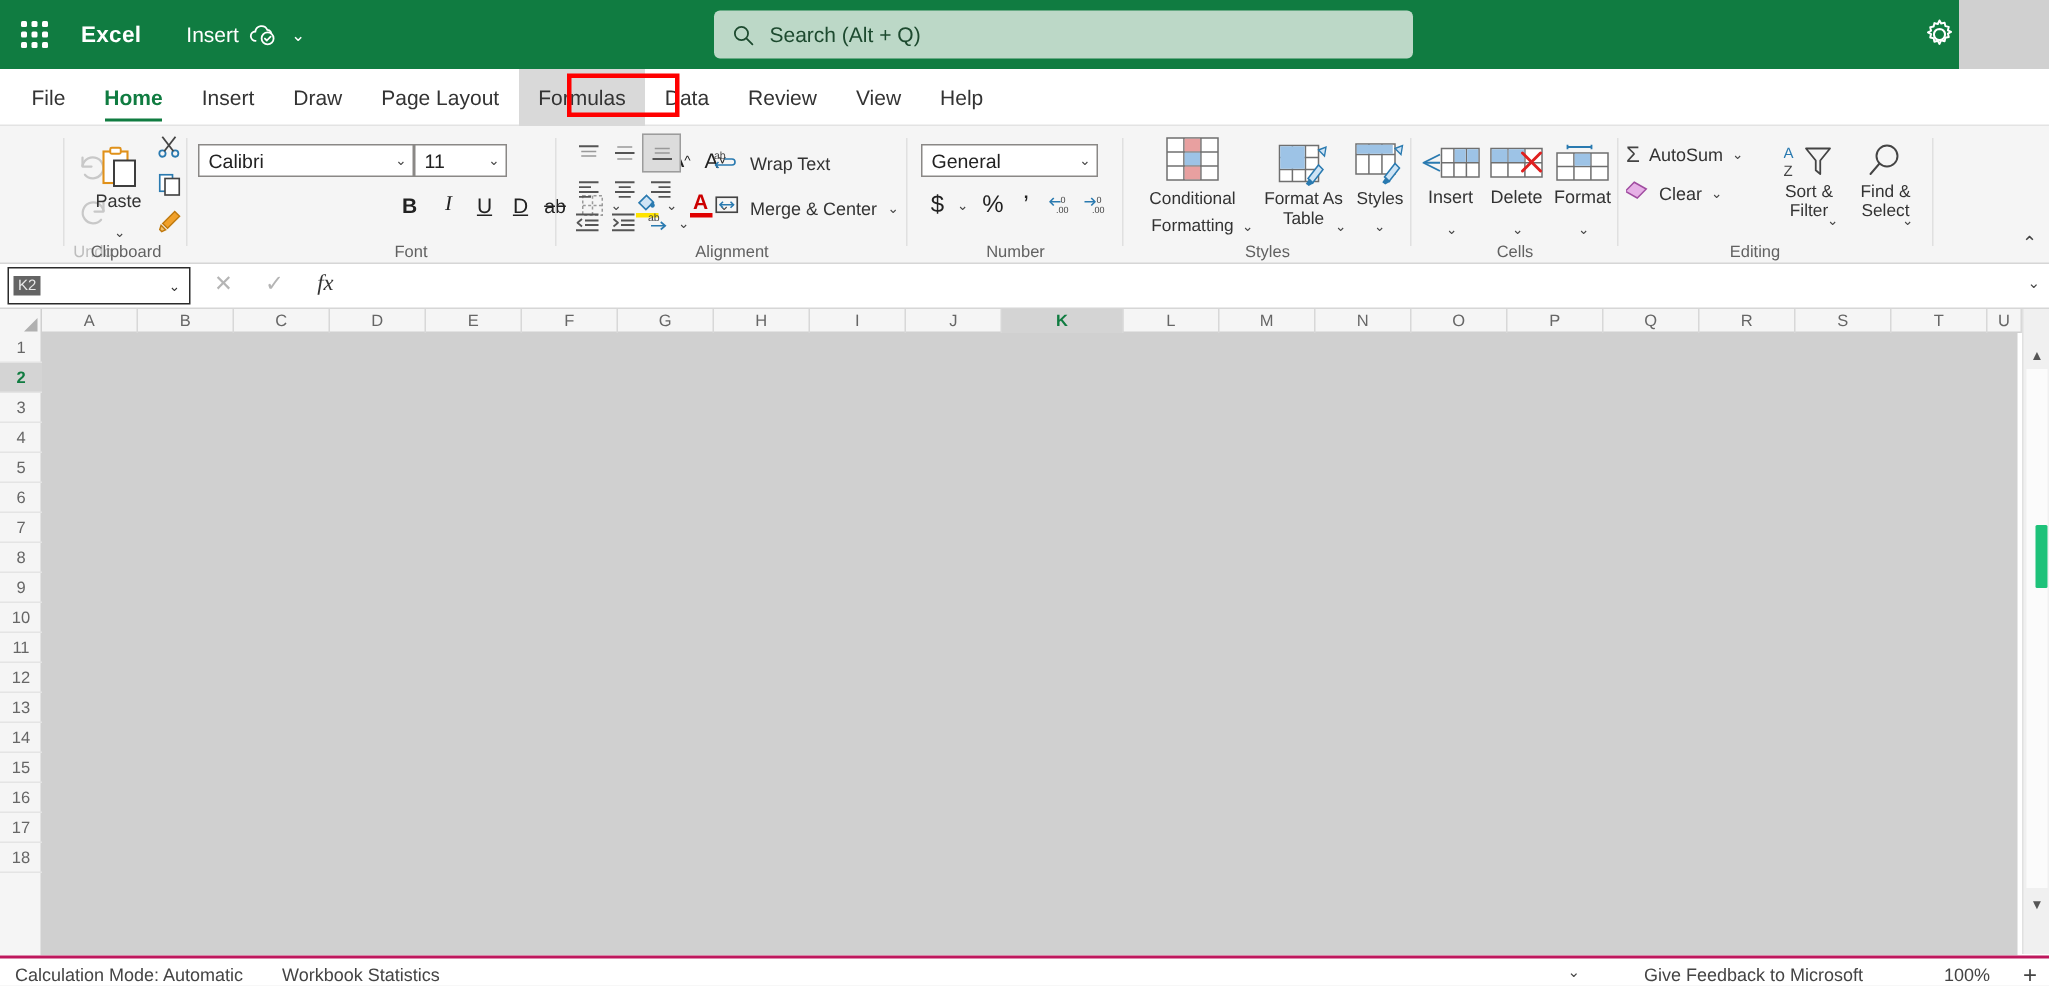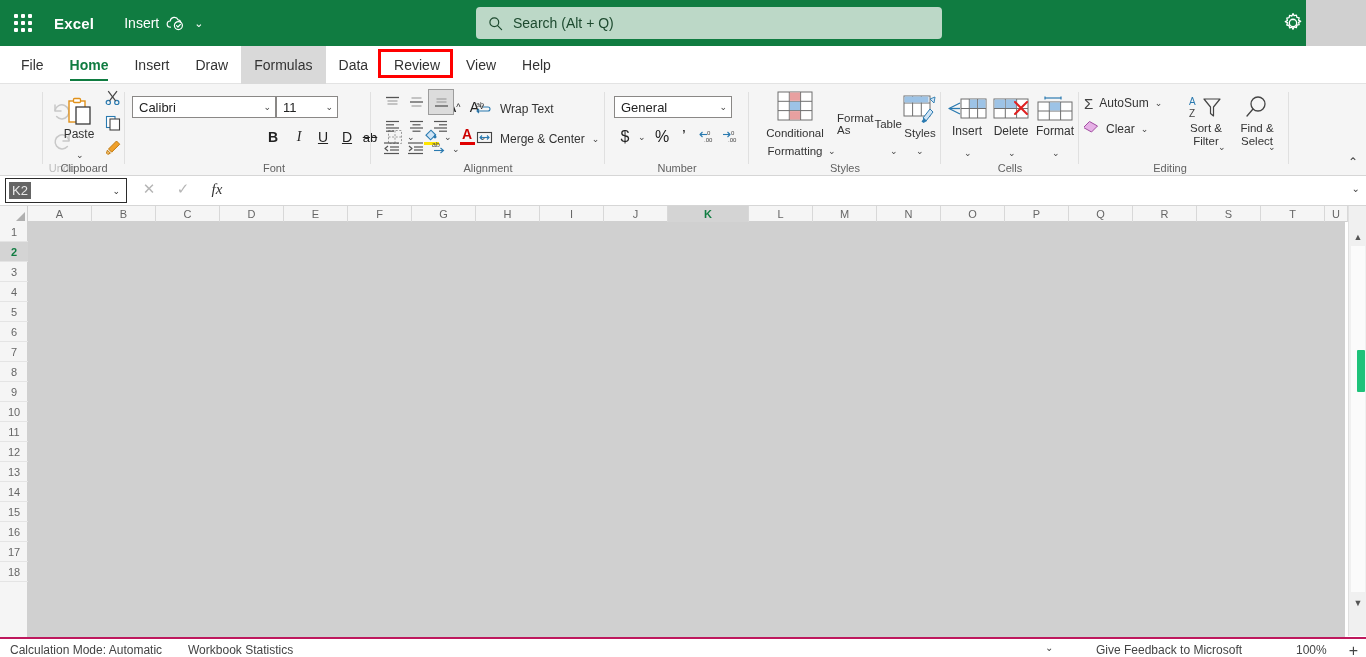--- a/index.html
+++ b/index.html
@@ -89,21 +89,21 @@
   }
 
   .ribbon-collapse { position: absolute; right: 8px; bottom: 6px; font-size: 12px; color: #444; cursor: pointer; }
 
   
   .fbar { position: absolute; left: 0; top: 176px; width: 1366px; height: 30px; background: #fff; border-bottom: 1px solid #d6d6d6; display: flex; align-items: center; }
   .namebox {
     position: absolute; left: 5px; top: 178px; width: 122px; height: 25px;
     border: 1px solid #2b2b2b; background: #fff; display: flex; align-items: center; cursor: text;
   }
-  .namebox .nbtext { font-size: 13px; color: #e8e8e8; background: #646464; padding: 1px 3px; margin-left: 3px; }
+  .namebox .nbtext { font-size: 10px; color: #e8e8e8; background: #646464; padding: 1px 3px; margin-left: 3px; }
   .namebox .nbchev { margin-left: auto; margin-right: 6px; font-size: 9px; color: #333; }
   .fb-icons { position: absolute; left: 140px; top: 180px; display: flex; align-items: center; gap: 16px; }
   .fb-ic { font-size: 15px; color: #b5b5b5; cursor: pointer; width: 18px; text-align: center; }
   .fb-fx { font-size: 15px; color: #333; font-style: italic; font-family: "Liberation Serif", serif; }
   .fb-input { position: absolute; left: 225px; top: 178px; right: 22px; height: 24px; background: #fff; cursor: text; }
   .fb-chev { position: absolute; right: 6px; top: 183px; font-size: 10px; color: #444; cursor: pointer; }
 
   
   .gridwrap { position: absolute; left: 0; top: 206px; width: 1366px; height: 430px; background: #fff; }
   .colhdr { position: absolute; left: 0; top: 0; width: 1348px; height: 16px; background: #f5f5f5; border-bottom: 1px solid #d0d0d0; }
@@ -176,20 +176,21 @@
       </svg>
     </div>
   </div>
   <div class="overlay-tr"></div>
 
   <div class="tabbar">
     <div class="tab first">File</div>
     <div class="tab active">Home</div>
     <div class="tab">Insert</div>
     <div class="tab">Draw</div>
+    <div class="tab">Page Layout</div>
     <div class="tab boxed">Formulas</div>
     <div class="tab">Data</div>
     <div class="tab">Review</div>
     <div class="tab">View</div>
     <div class="tab">Help</div>
 
     <div class="tabs-right">
       <div class="btn-out">
         <span>
           <svg width="14" height="14" viewBox="0 0 14 14">
@@ -464,21 +465,21 @@
           <line x1="1" y1="19.6" x2="35" y2="19.6" stroke="#6f6f6f" stroke-width="1"></line>
           <rect x="12.8" y="1.5" width="10.3" height="8.3" fill="#e8a0a0"></rect>
           <rect x="12.8" y="10.8" width="10.3" height="8.3" fill="#9dc3e6"></rect>
           <rect x="12.8" y="20.1" width="10.3" height="8.4" fill="#e8a0a0"></rect>
         </svg>
         <span class="lbl" style="font-size:11.5px;">Conditional</span>
         <span class="lbl" style="font-size:11.5px;">Formatting</span>
       </div>
       <span class="chev" style="position:absolute; left:78px; top:62px;">⌄</span>
 
-      <div class="icobtn" style="left:88px; top:4px; width:62px; height:72px; flex-direction:row; gap:1px;">
+      <div class="icobtn" style="left:88px; top:4px; width:62px; height:72px; flex-direction:column; gap:1px;">
         <svg width="34" height="30" viewBox="0 0 34 30">
           <rect x="1" y="1" width="26" height="24" fill="#fff" stroke="#6f6f6f" stroke-width="1"></rect>
           <line x1="9.6" y1="1" x2="9.6" y2="25" stroke="#6f6f6f" stroke-width="1"></line>
           <line x1="18.3" y1="1" x2="18.3" y2="25" stroke="#6f6f6f" stroke-width="1"></line>
           <line x1="1" y1="9" x2="27" y2="9" stroke="#6f6f6f" stroke-width="1"></line>
           <line x1="1" y1="17" x2="27" y2="17" stroke="#6f6f6f" stroke-width="1"></line>
           <rect x="1.5" y="1.5" width="16.3" height="15" fill="#9dc3e6"></rect>
           <path d="M27 4l5-2-1 6z" fill="#cfe4f5" stroke="#2a7ab0" stroke-width=".9"></path>
           <path d="M20 23l7-9 3 3-7 9z" fill="#cfe4f5" stroke="#2a7ab0" stroke-width="1"></path>
           <path d="M18.5 26.5l2.5-3.5 3 3-3.5 2z" fill="#2a7ab0"></path>

